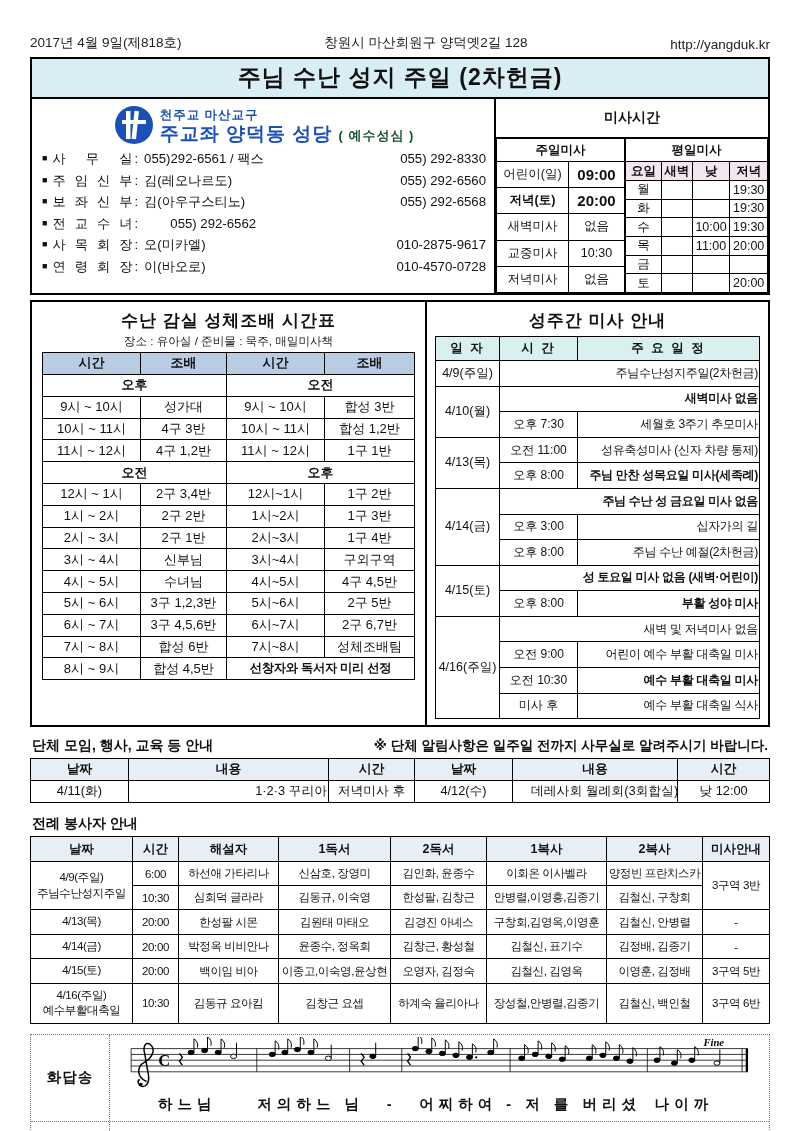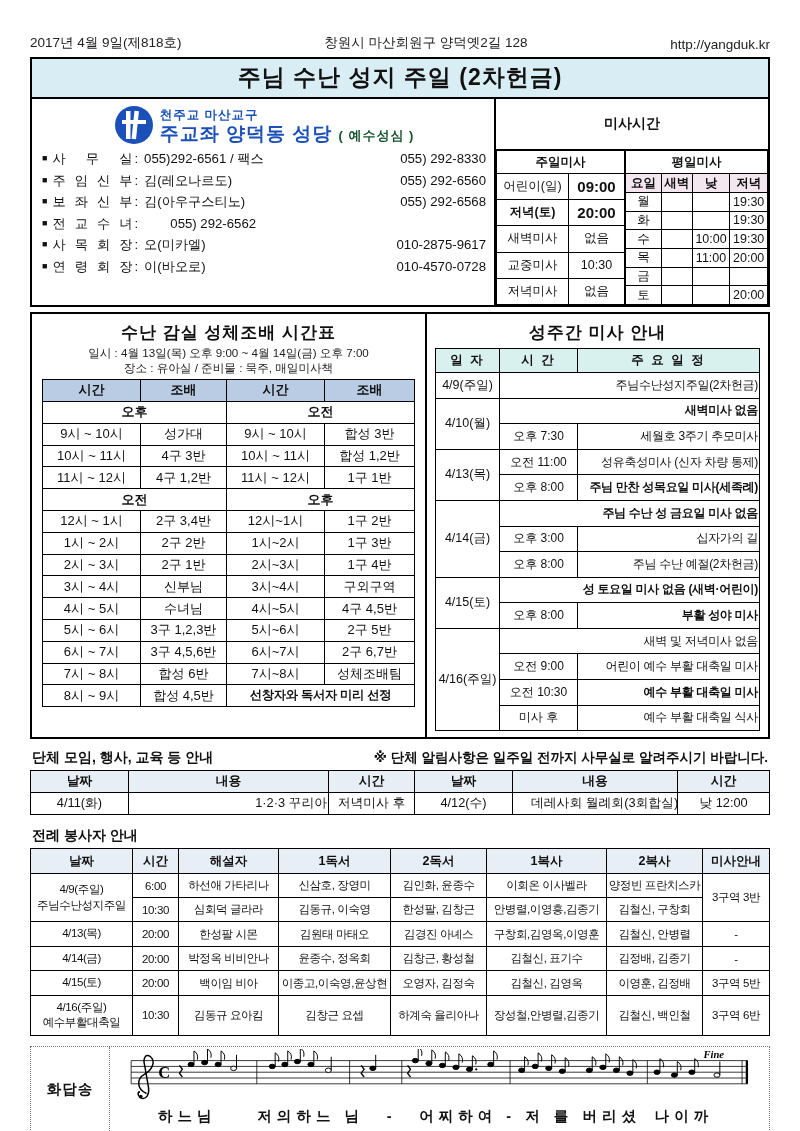--- a/index.html
+++ b/index.html
@@ -22,21 +22,21 @@
   .church-suffix{color:#14532d;font-size:13px;font-weight:bold;letter-spacing:1px;}
   .contact-line{display:flex;font-size:13.2px;line-height:19.5px;align-items:baseline;}
   .bullet{font-size:9px;margin-right:5px;position:relative;top:-2px;}
   .clabel{width:80px;text-align:justify;text-align-last:justify;flex:none;}
   .colon{margin:0 6px 0 2px;}
   .cval{flex:1;}
   .cphone{width:112px;text-align:right;flex:none;}
 
   
   .mass-box{flex:1;box-sizing:border-box;}
-  .mass-title{text-align:center;font-weight:800;font-size:14px;border-bottom:1px solid #000;padding:16px 0;}
+  .mass-title{text-align:center;font-weight:800;font-size:14px;border-bottom:1px solid #000;padding:10px 0;}
   .mass-cols{display:flex;}
   table{border-collapse:collapse;table-layout:fixed;}
   td,th{border:1px solid #000;text-align:center;overflow:hidden;white-space:nowrap;padding:0 1px;}
   th{font-weight:800;}
   .mass-sun{width:129px;flex:none;font-size:12.5px;}
   .mass-sun th{height:22px;}
   .mass-sun td{height:25.2px;}
   .mass-sun td.big{font-weight:800;font-size:15px;}
   .mass-sun td.blbl{font-weight:800;}
   .mass-week{flex:1;font-size:12.5px;}
@@ -253,21 +253,20 @@
               </tr>
             </tbody>
         </table>
       </div>
     </div>
   </div>
 
   <div class="mid-row">
     <div class="adoration-col">
       <div class="mid-title">수난 감실 성체조배 시간표</div>
-      <div class="ador-line">일시 : 4월 13일(목) 오후 9:00 ~ 4월 14일(금) 오후 7:00</div>
       <div class="ador-line">장소 : 유아실  / 준비물 : 묵주, 매일미사책</div>
       <table class="adoration">
         <colgroup>
             <col style="width:98px">
             <col style="width:86px">
             <col style="width:98px">
             <col>
           </colgroup>
         <thead>
             <tr id="ador-cols">

